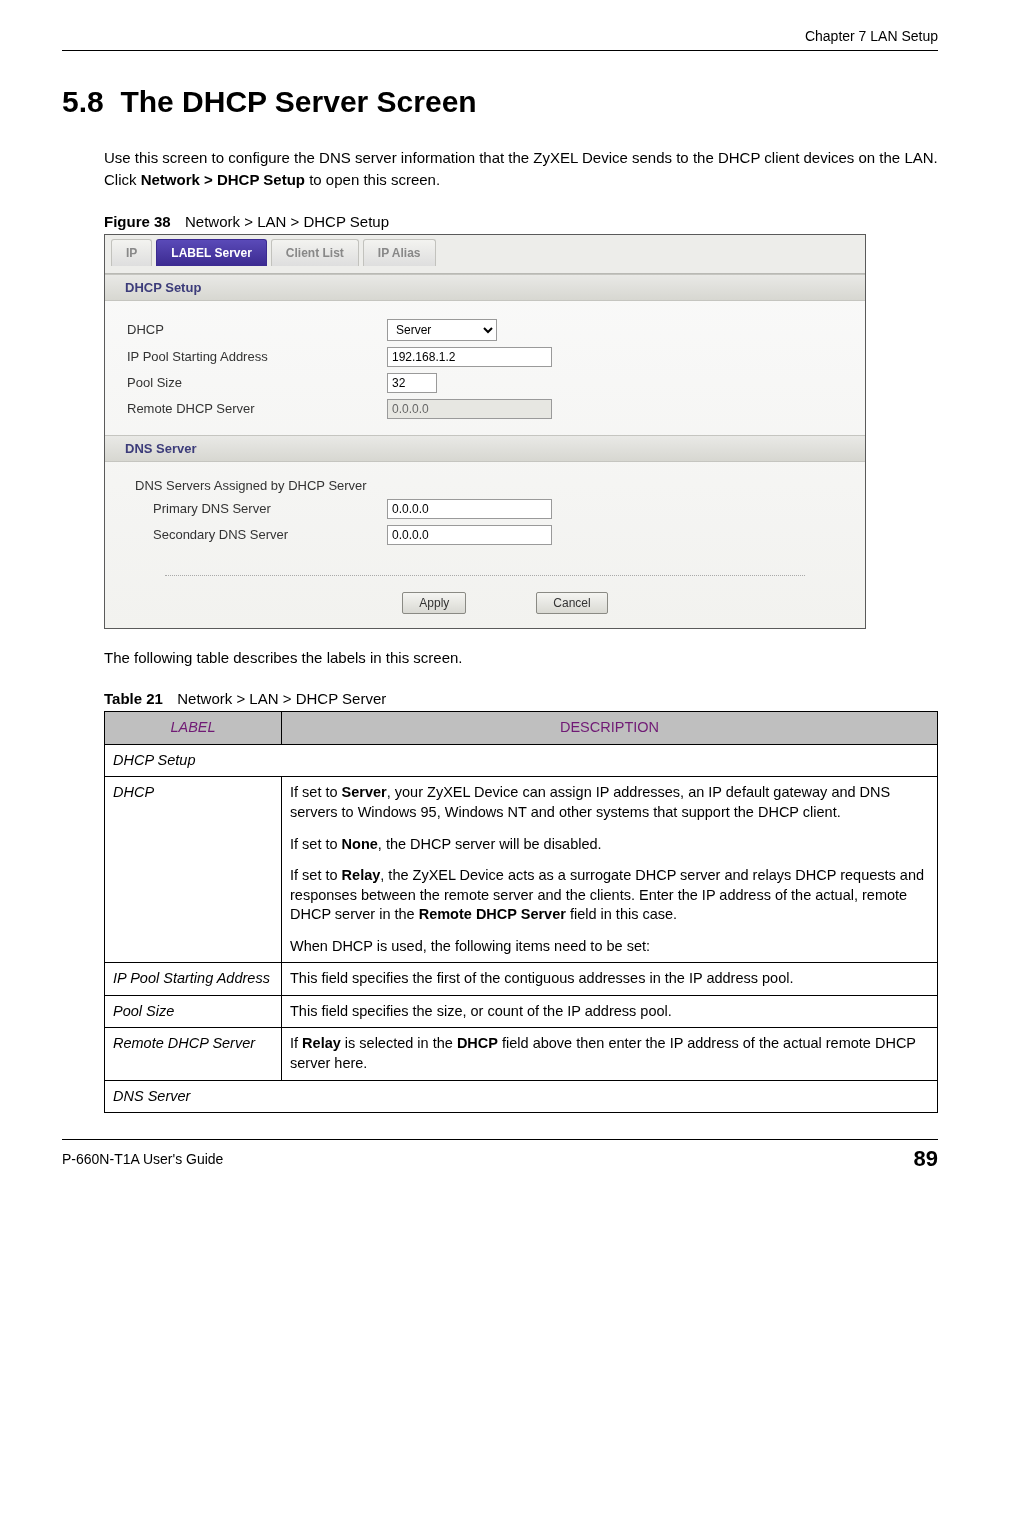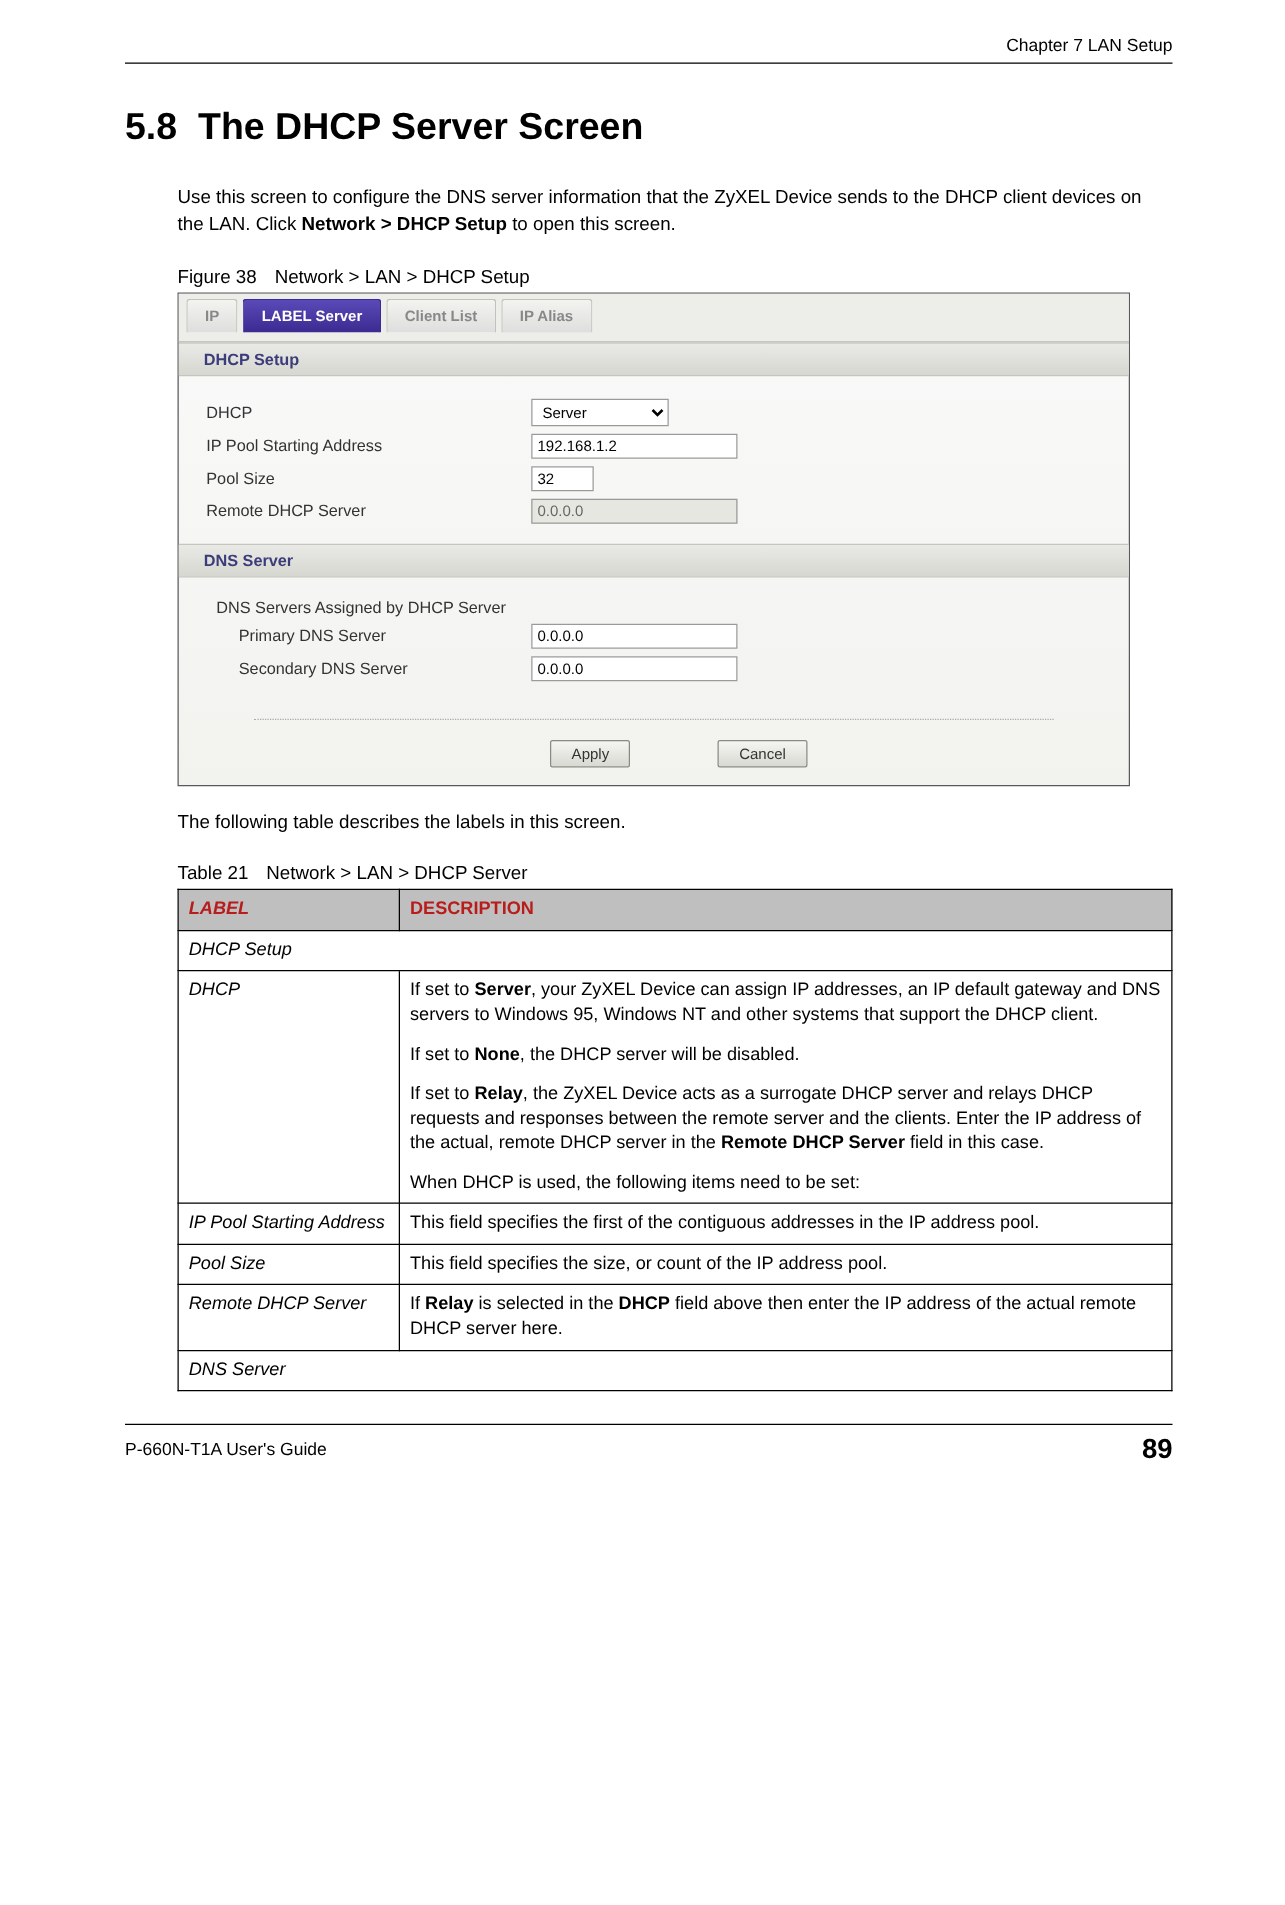--- a/index.html
+++ b/index.html
@@ -5,21 +5,21 @@
   body {
     margin: 0;
     padding: 0;
     background: #fff;
     font-family: Verdana, Arial, sans-serif;
     font-size: 14px;
     color: #000;
     width: 1028px;
   }
   .page {
-    padding: 28px 90px 20px 100px;
+    padding: 28px 90px 20px 62px;
     box-sizing: border-box;
   }
   .chapter-header {
     text-align: right;
     font-size: 14px;
     padding-bottom: 6px;
     border-bottom: 1.5px solid #000;
     margin-bottom: 34px;
   }
   h1.section-title {
@@ -32,21 +32,21 @@
   .body-text {
     font-size: 15px;
     line-height: 1.45;
     margin-bottom: 22px;
   }
   .figure-caption, .table-caption {
     font-size: 15px;
     margin: 4px 0 4px 0;
   }
   .figure-caption b, .table-caption b {
-    font-weight: normal;
+    font-weight: bold;
     margin-right: 6px;
   }
 
   
   .screenshot {
     border: 1px solid #5a5a5a;
     width: 760px;
     background: linear-gradient(#fafafa,#f2f2ef);
     margin-bottom: 18px;
   }
@@ -134,23 +134,23 @@
   }
   table.desc-table th, table.desc-table td {
     border: 1px solid #000;
     padding: 6px 8px;
     vertical-align: top;
     font-size: 14.5px;
     line-height: 1.35;
   }
   table.desc-table th {
     background: #bfbfbf;
-    color: #b91c1c;
-    text-align: left;
-    font-weight: bold;
+    color: #701a75;
+    text-align: center;
+    font-weight: normal;
   }
   table.desc-table .label-col { width: 160px; font-style: italic; }
   table.desc-table .section-cell { font-style: italic; }
   .desc-para { margin: 0 0 12px 0; }
   .desc-para:last-child { margin-bottom: 0; }
 
   .footer {
     display: flex;
     justify-content: space-between;
     align-items: center;

